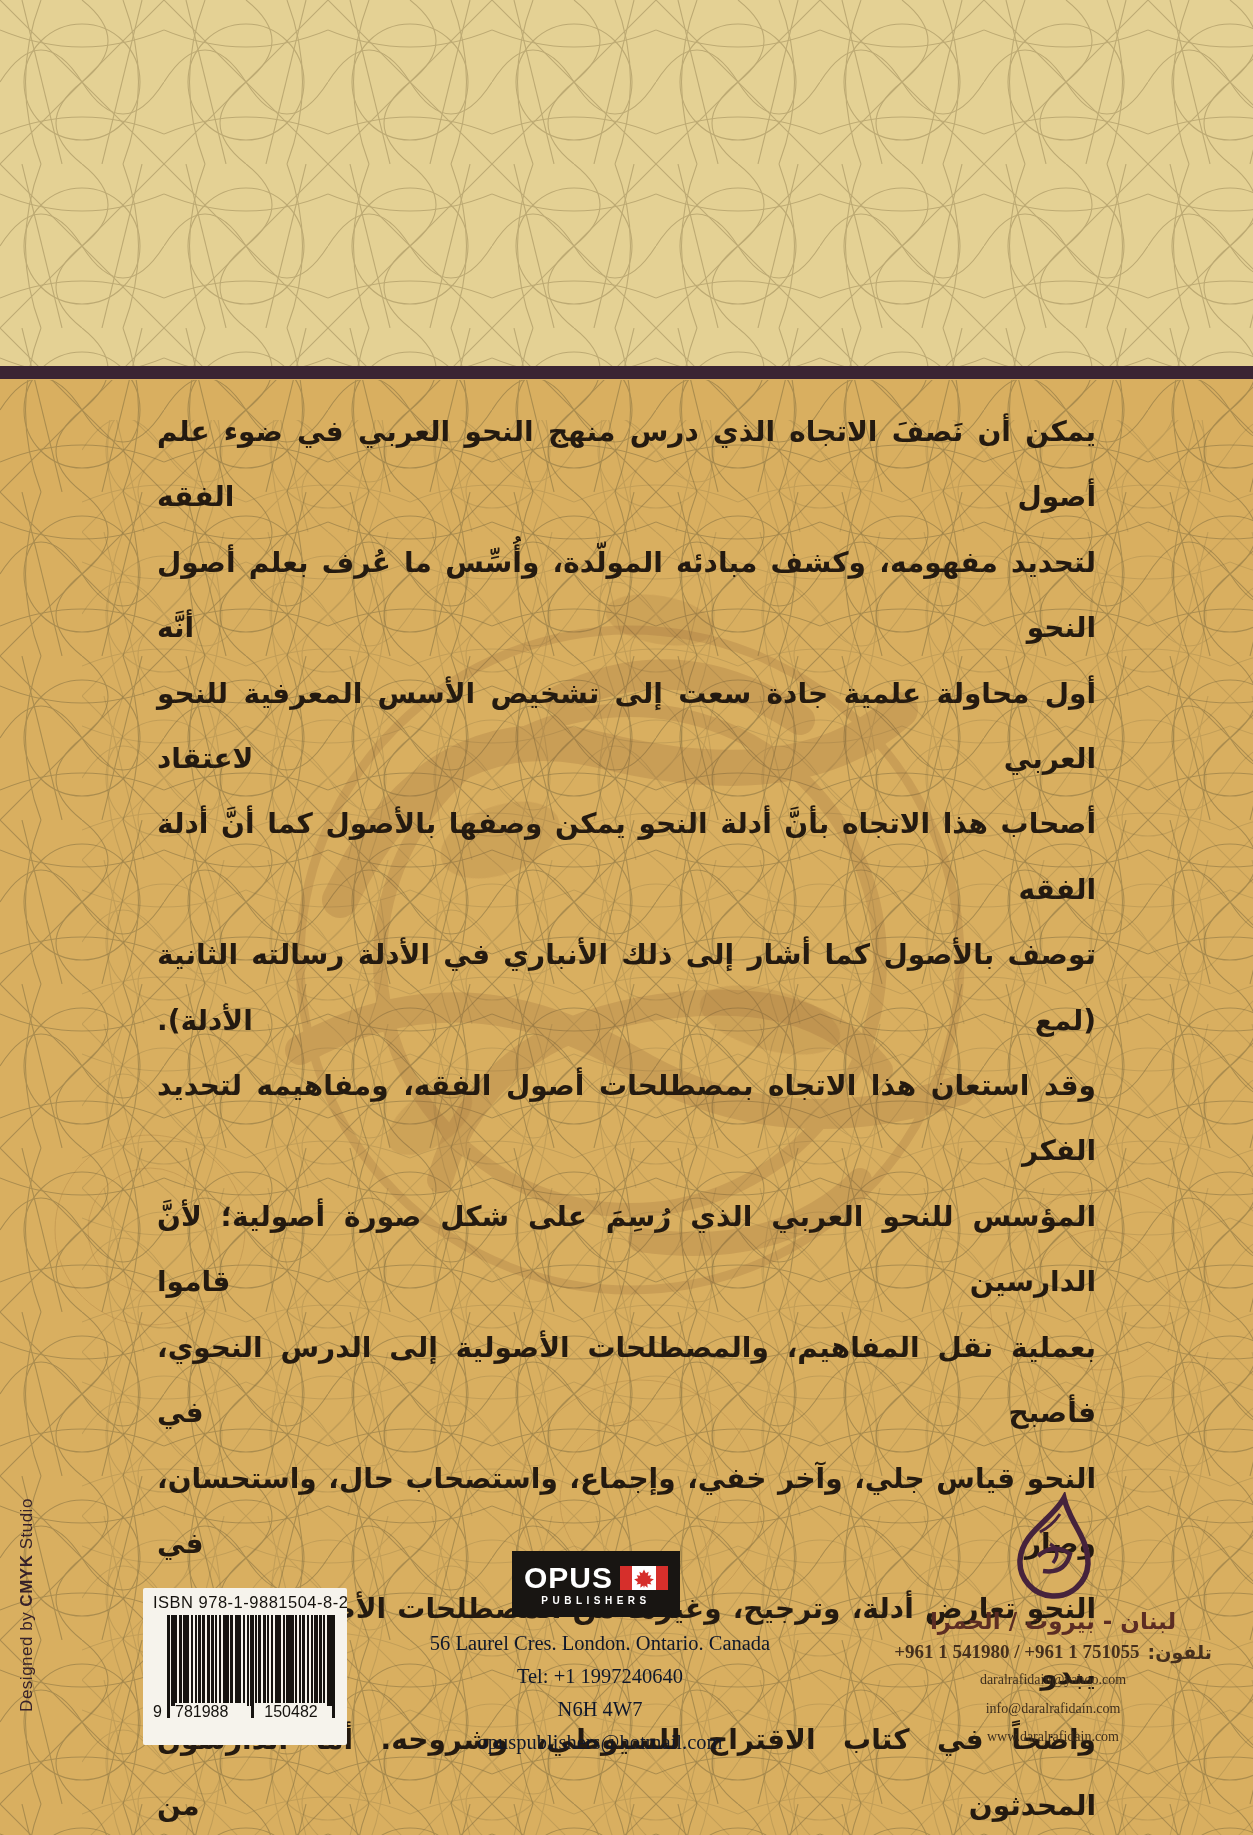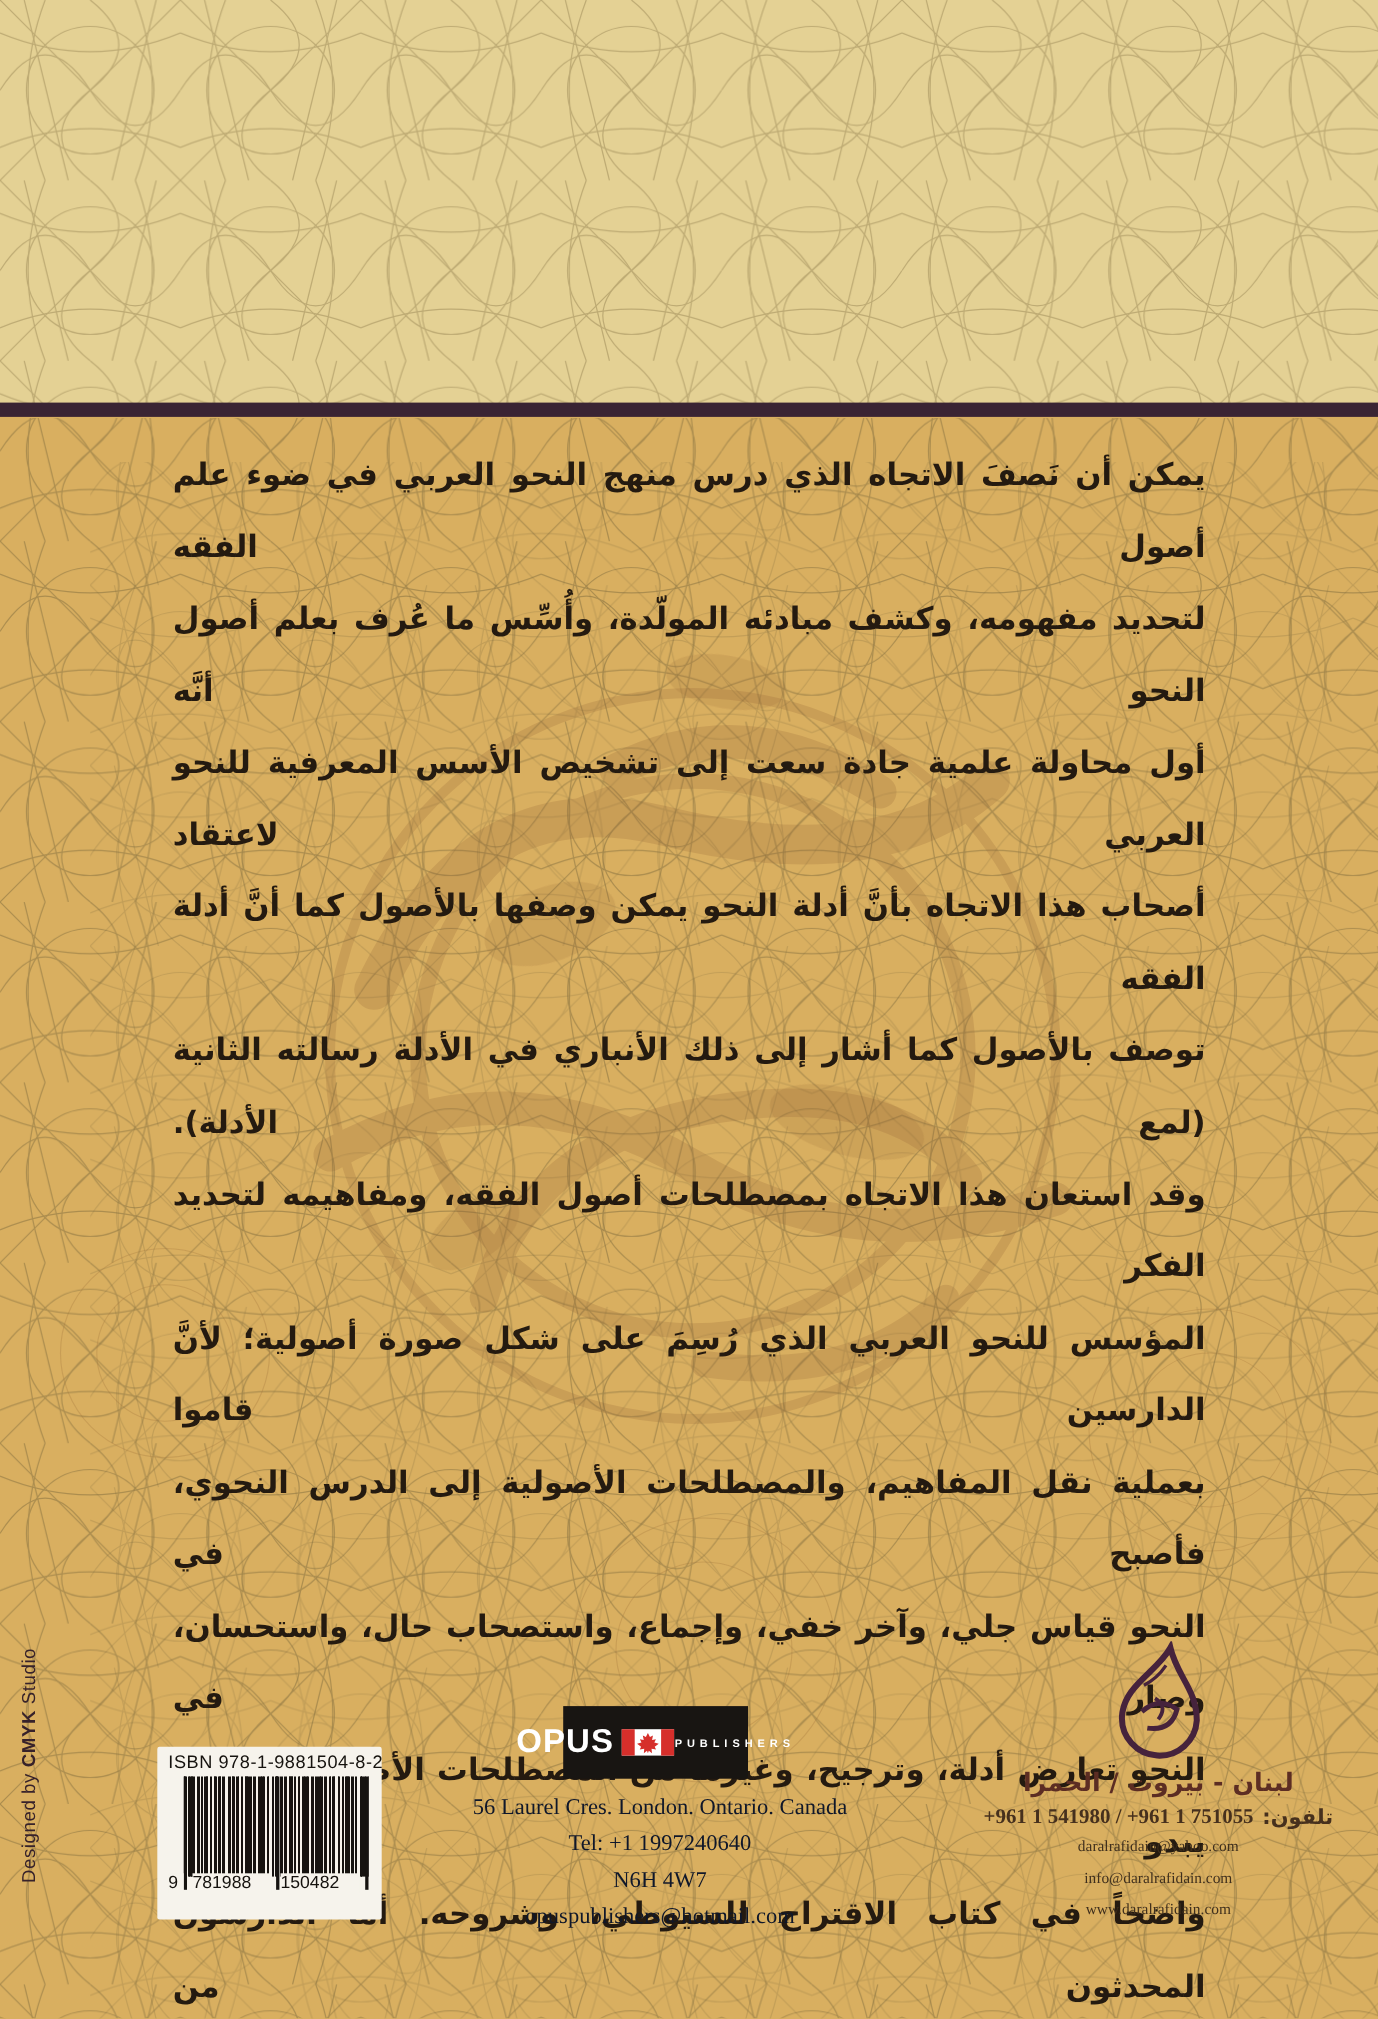--- a/index.html
+++ b/index.html
@@ -43,25 +43,25 @@
   .guard{position:absolute;top:0;width:3px;height:103px;background:#161310;}
   .guard.g-left{left:14px;}
   .guard.g-mid{left:calc(50% + 6px);}
   .guard.g-right{right:2px;}
   .bc-digits{
     position:absolute;left:0;right:0;top:88px;display:flex;align-items:flex-end;
     font-size:16px;background:transparent;
   }
   .bc-digits .d9{width:14px;background:#f6f3ec;text-align:left;}
   .bc-digits .dmid{flex:1;text-align:left;background:#f6f3ec;margin:0 8px 0 8px;}
-  .bc-digits .dright{flex:1;background:#f6f3ec;margin-right:10px;}
+  .bc-digits .dright{flex:1;text-align:center;background:#f6f3ec;margin-right:10px;}
   
   .opus{
     position:absolute;z-index:2;left:512px;top:1551px;width:168px;height:66px;
-    background:#181512;color:#fff;display:flex;flex-direction:row;
+    background:#181512;color:#fff;display:flex;flex-direction:column;
     align-items:center;justify-content:center;font-family:"Liberation Sans",sans-serif;
   }
   .opus-row{display:flex;align-items:center;gap:7px;}
   .opus-word{font-size:30px;font-weight:bold;letter-spacing:1px;line-height:30px;}
   .opus-sub{font-size:10px;font-weight:bold;letter-spacing:4.5px;margin-top:2px;}
   
   .en-contact{
     position:absolute;z-index:2;left:340px;top:1627px;width:520px;
     text-align:center;font-family:"Liberation Serif",serif;color:#0f172a;
     font-size:20.5px;line-height:33px;

